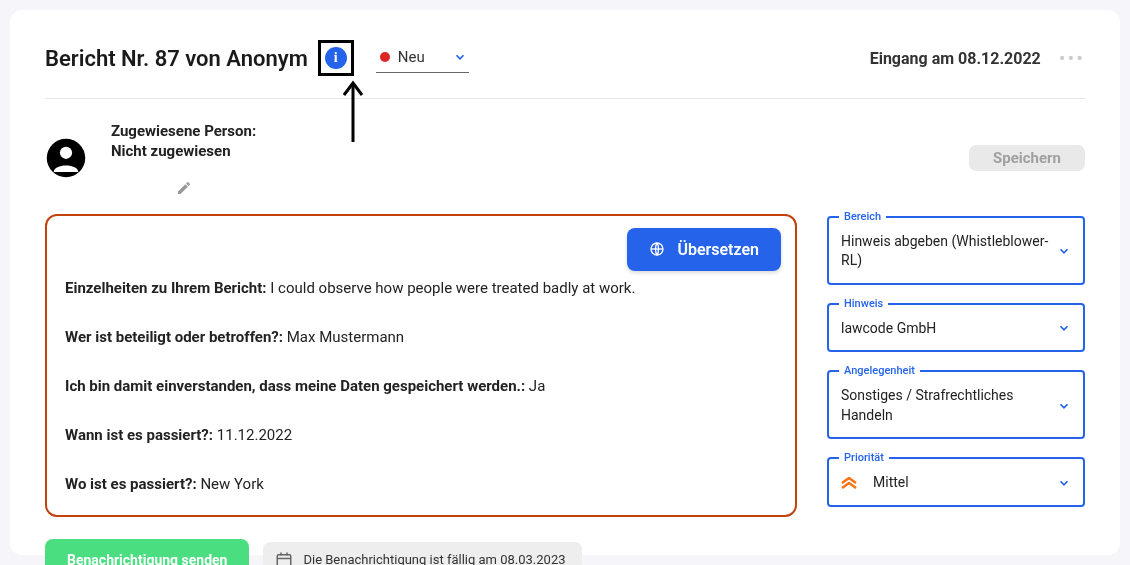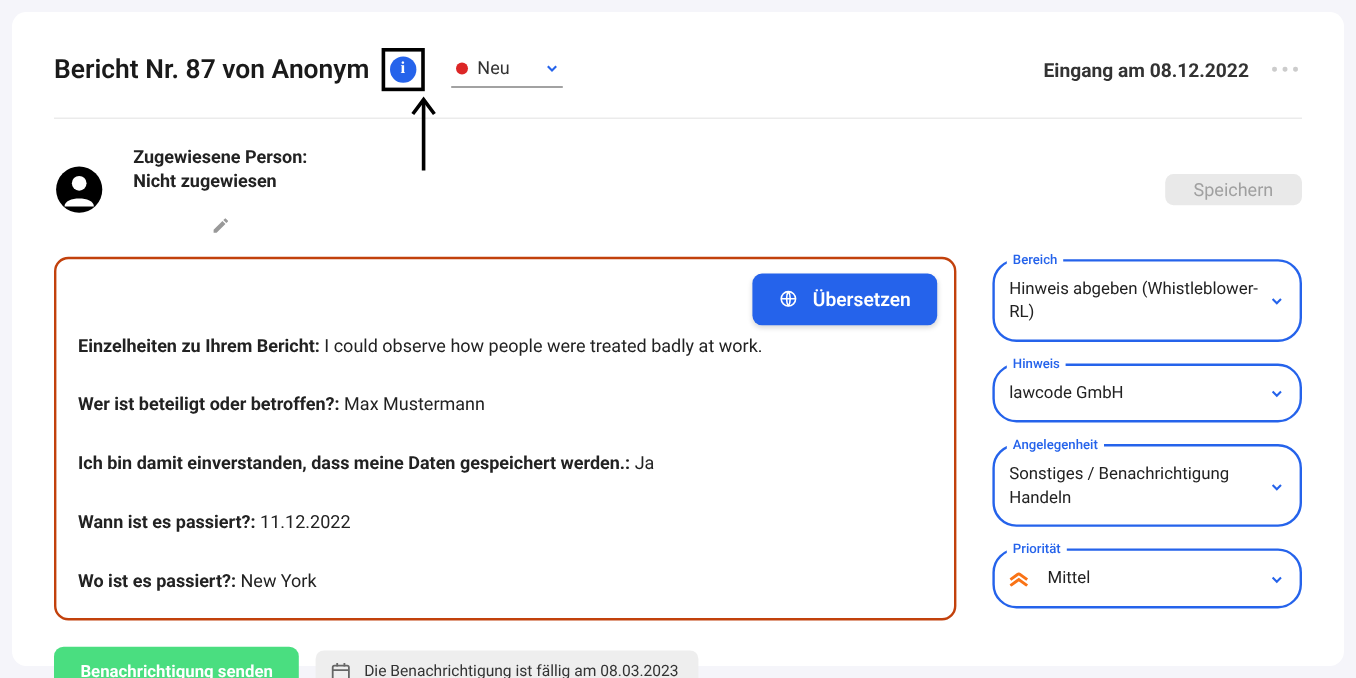--- a/index.html
+++ b/index.html
@@ -138,21 +138,21 @@
       color: #999;
       cursor: pointer;
     }
     .save-btn {
       background: #e9e9e9;
       color: #a0a0a0;
       border: none;
       padding: 4px 24px;
       border-radius: 7px;
       font-size: 15px;
-      font-weight: 400;
+      font-weight: 700;
       cursor: not-allowed;
     }
     .main-columns {
       display: flex;
       gap: 30px;
       align-items: flex-start;
     }
     .content-box {
       flex: 1;
       border: 2px solid #c2410c;
@@ -195,21 +195,21 @@
     }
     .side-panel {
       width: 258px;
       display: flex;
       flex-direction: column;
       gap: 18px;
       margin-top: 2px;
     }
     .dropdown {
       border: 2px solid #2563eb;
-      border-radius: 20px;
+      border-radius: 4px;
       padding: 14px 12px 12px 12px;
       position: relative;
       display: flex;
       justify-content: space-between;
       align-items: center;
       cursor: pointer;
     }
     .dropdown-legend {
       position: absolute;
       top: -8px;
@@ -360,21 +360,21 @@
       <div class="dropdown">
         <span class="dropdown-legend">Hinweis</span>
         <span class="dropdown-value">lawcode GmbH</span>
         <svg class="chevron-down dropdown-chev" viewBox="0 0 24 24" width="16" height="16" fill="none" stroke="#2563eb" stroke-width="3">
             <polyline points="6 9 12 15 18 9"></polyline>
           </svg>
       </div>
 
       <div class="dropdown">
         <span class="dropdown-legend">Angelegenheit</span>
-        <span class="dropdown-value">Sonstiges / Benachrichtigung Handeln</span>
+        <span class="dropdown-value">Sonstiges / Strafrechtliches Handeln</span>
         <svg class="chevron-down dropdown-chev" viewBox="0 0 24 24" width="16" height="16" fill="none" stroke="#2563eb" stroke-width="3">
             <polyline points="6 9 12 15 18 9"></polyline>
           </svg>
       </div>
 
       <div class="dropdown">
         <span class="dropdown-legend">Priorität</span>
         <span class="dropdown-value priority-indicator">
           <svg class="prio-icon" width="16" height="12" viewBox="0 0 16 12" fill="none" stroke="#f97316" stroke-width="2.5">
             <polyline points="1,6 8,1 15,6"></polyline>

